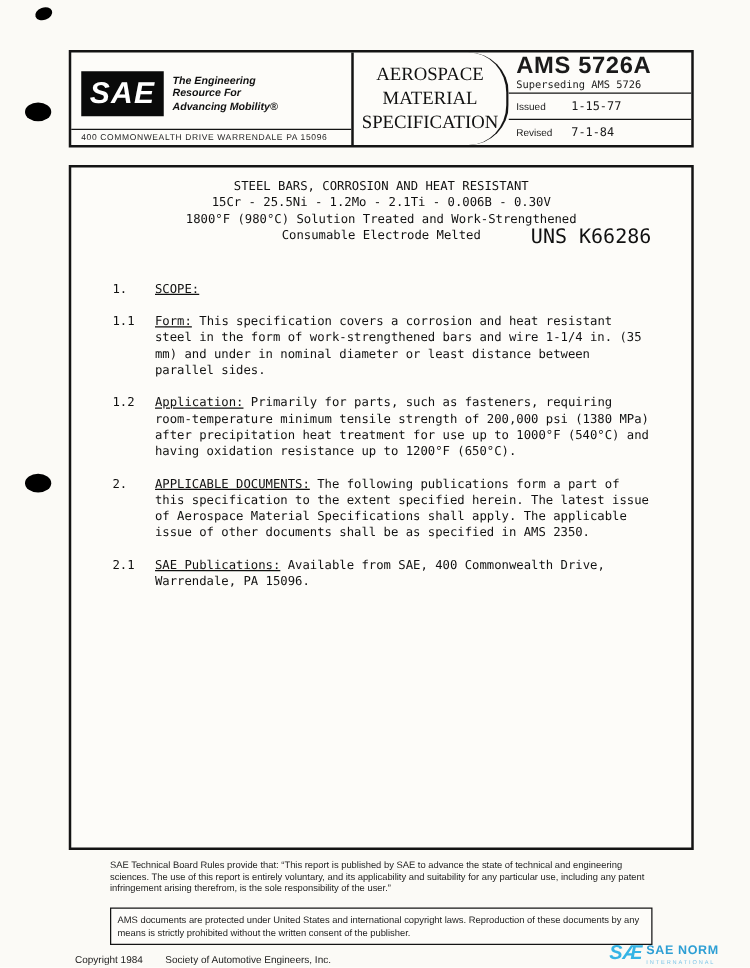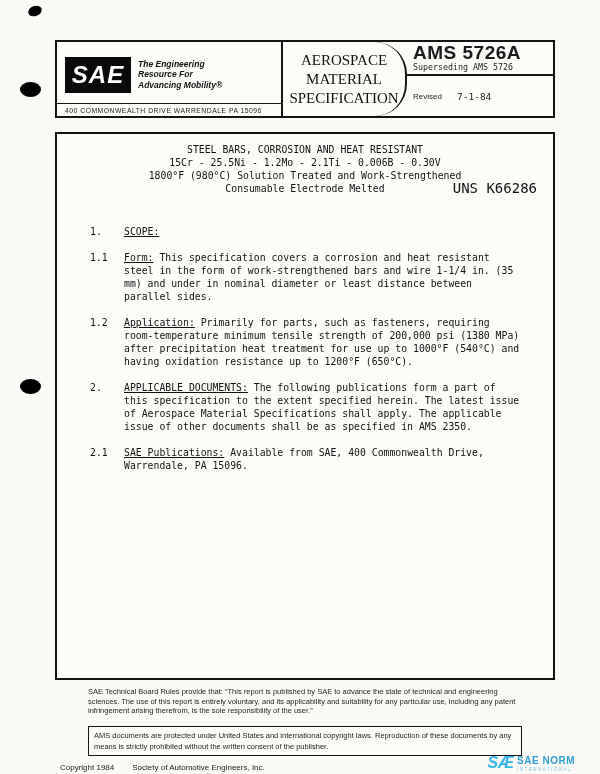--- a/index.html
+++ b/index.html
@@ -35,21 +35,21 @@
   .date-row { flex:1; display:flex; align-items:center; padding:0 6px; gap:10px; }
   .date-row.second { border-top:1px solid #141414; }
   .date-label { font-size:8px; width:34px; color:#222; }
   .date-value { font-family:"DejaVu Sans Mono", monospace; font-size:9.5px; }
 
   
   .content-box { position:absolute; left:55px; top:132px; width:500px; height:548px;
                  border:2px solid #141414; background:#fdfcf9;
                  font-family:"DejaVu Sans Mono", monospace; color:#111; }
   .title-block { text-align:center; margin-top:9px; font-size:9.8px; line-height:13px; position:relative; }
-  .uns { position:absolute; right:16px; bottom:0; font-size:14px; }
+  .uns { position:absolute; right:32px; bottom:0; font-size:16px; }
 
   .body-text { margin:30px 28px 0 33px; font-size:9.8px; line-height:13px; }
   .para { display:flex; margin-bottom:13px; }
   .pnum { width:34px; flex:none; }
   .ptext { flex:1; max-width:402px; }
   .plabel { text-decoration:underline; }
 
   
   .tech-note { position:absolute; left:88px; top:687px; width:434px; font-size:7.5px;
                line-height:9.5px; color:#1d1d1d; }
@@ -92,20 +92,24 @@
       <div>MATERIAL</div>
       <div>SPECIFICATION</div>
     </div>
 
     <div class="hdr-right">
       <div class="ams-cell">
         <div class="ams-number">AMS 5726A</div>
         <div class="superseding">Superseding AMS 5726</div>
       </div>
       <div class="date-rows">
+        <div class="date-row">
+          <span class="date-label">Issued</span>
+          <span class="date-value">1-15-77</span>
+        </div>
         <div class="date-row second">
           <span class="date-label">Revised</span>
           <span class="date-value">7-1-84</span>
         </div>
       </div>
     </div>
   </div>
 
   <div class="content-box">
     <div class="title-block">

